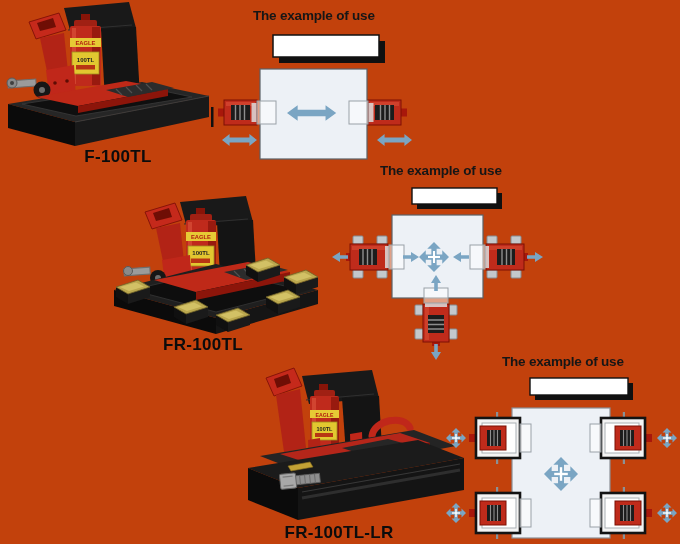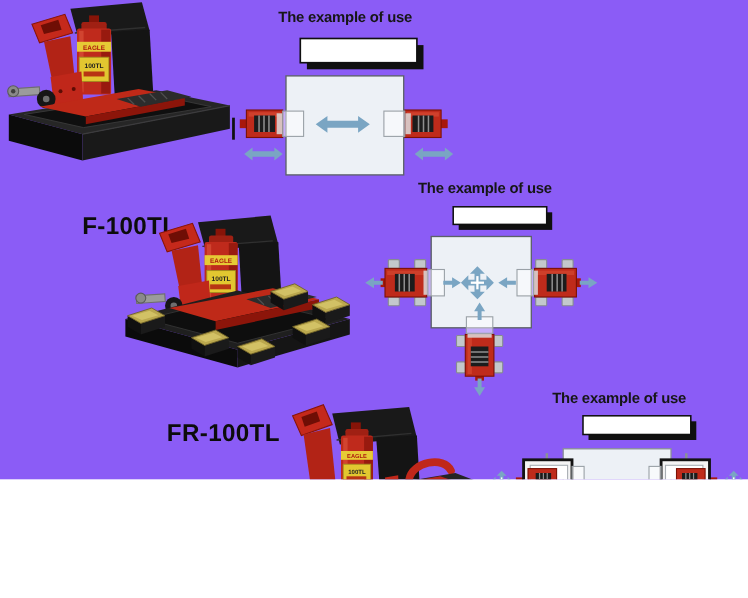--- a/index.html
+++ b/index.html
@@ -1,27 +1,27 @@
 <!DOCTYPE html>
 <html><head>
 <meta charset="utf-8">
 <style>
   html,body{margin:0;padding:0;background:#fff;}
   .canvas{
-    position:relative;width:680px;height:436px;background:#8b5cf6;overflow:hidden;
+    position:relative;width:680px;height:544px;background:#c2410c;overflow:hidden;
     font-family:"Liberation Sans",sans-serif;
   }
   .abs{position:absolute;}
   .hdr{
     position:absolute;font-weight:bold;font-size:13.5px;color:#161616;
     white-space:nowrap;letter-spacing:-0.2px;
   }
   .plabel{
-    position:absolute;font-weight:bold;font-size:22px;color:#0c0c0c;
-    white-space:nowrap;letter-spacing:0.3px;transform:translateX(-50%);margin-top:46px;
+    position:absolute;font-weight:bold;font-size:17px;color:#0c0c0c;
+    white-space:nowrap;letter-spacing:0.3px;transform:translateX(-50%);
   }
   svg{display:block;}
   svg text{font-family:"Liberation Sans",sans-serif;font-weight:bold;}
 </style>
 </head>
 <body>
 
 <div class="canvas">
 
   <svg width="0" height="0" style="position:absolute" aria-hidden="true">
@@ -85,20 +85,21 @@
       </g>
     </defs>
   </svg>
 
   <div class="hdr" style="left:253px;top:8px">The example of use</div>
   <div class="hdr" style="left:380px;top:163px">The example of use</div>
   <div class="hdr" style="left:502px;top:354px">The example of use</div>
 
   <div class="plabel" style="left:118px;top:147px">F-100TL</div>
   <div class="plabel" style="left:203px;top:335px">FR-100TL</div>
+  <div class="plabel" style="left:339px;top:523px">FR-100TL-LR</div>
 
   <svg class="abs" style="left:2px;top:0" width="215" height="150" viewBox="0 0 215 150">
     <g>
       <polygon points="62,8 127,2 134,28 69,34" fill="#191919"></polygon>
       <polygon points="99,29 134,27 138,97 103,100" fill="#141414"></polygon>
       <polyline points="66,30 130,25" stroke="#303030" stroke-width="1.2" fill="none"></polyline>
     </g>
     <g>
       <rect x="79" y="14" width="9" height="8" fill="#871408"></rect>
       <rect x="72" y="20" width="23" height="8" rx="2" fill="#A02013"></rect>

